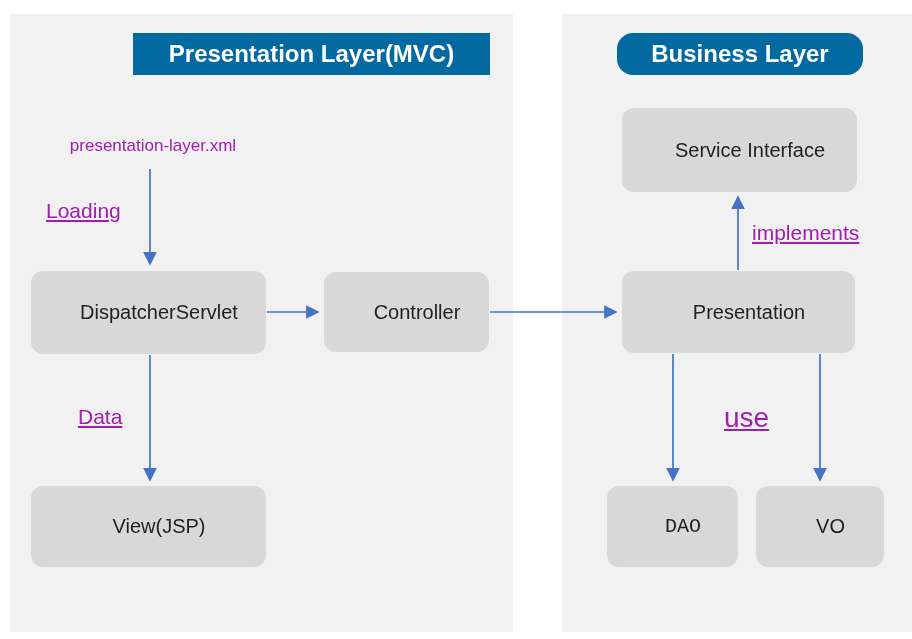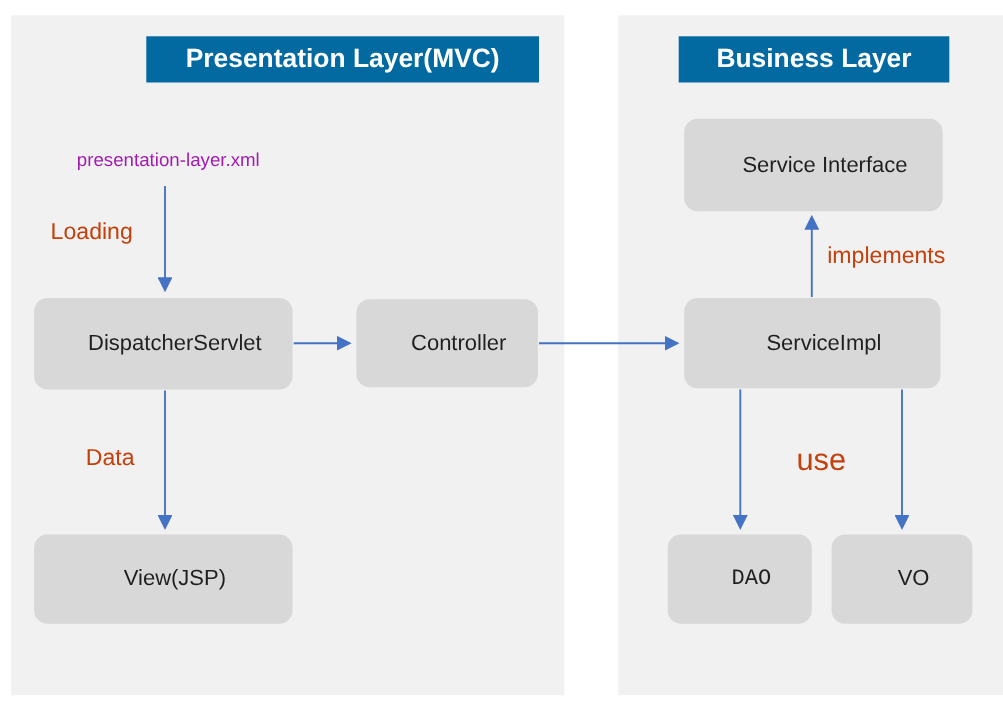--- a/index.html
+++ b/index.html
@@ -13,36 +13,36 @@
   .panel { position: absolute; background: #f1f1f2; }
   .panel-left  { left: 10px;  top: 14px; width: 503px; height: 618px; }
   .panel-right { left: 562px; top: 14px; width: 350px; height: 618px; }
 
   .layer-header {
     position: absolute; background: #0369a1; color: #ffffff;
     display: flex; align-items: center; justify-content: center;
     font-weight: bold; font-size: 24px; letter-spacing: 0px;
   }
   .hdr-presentation { left: 133px; top: 33px; width: 357px; height: 42px; }
-  .hdr-business    { left: 617px; top: 33px; width: 246px; height: 42px; }
+  .hdr-business    { left: 617px; top: 33px; width: 246px; height: 42px; border-radius: 16px; }
 
   .node {
     position: absolute; background: #d8d8d8; border-radius: 12px;
     display: flex; align-items: center; justify-content: center;
     color: #1f1f1f; font-size: 20px; padding-left: 21px;
   }
   .n-dispatcher { left: 31px;  top: 271px; width: 235px; height: 83px; }
   .n-controller { left: 324px; top: 272px; width: 165px; height: 80px; }
   .n-view       { left: 31px;  top: 486px; width: 235px; height: 81px; }
   .n-svc-if     { left: 622px; top: 108px; width: 235px; height: 84px; }
   .n-svc-impl   { left: 622px; top: 271px; width: 233px; height: 82px; }
   .n-dao        { left: 607px; top: 486px; width: 131px; height: 81px; font-family: Liberation Mono, monospace; }
   .n-vo         { left: 756px; top: 486px; width: 128px; height: 81px; }
 
-  .edge-label { position: absolute; color: #c2410c; font-size: 21px; white-space: nowrap; }
+  .edge-label { position: absolute; color: #a21caf; font-size: 21px; white-space: nowrap; text-decoration: underline; }
   .lbl-loading    { left: 46px;  top: 199px; }
   .lbl-data       { left: 78px;  top: 405px; }
   .lbl-implements { left: 752px; top: 221px; }
   .lbl-use        { left: 724px; top: 402px; font-size: 28px; }
 
   .config-label {
     position: absolute; left: 48px; top: 136px; width: 210px;
     text-align: center; color: #a21caf; font-size: 17px; white-space: nowrap;
   }
 
@@ -87,21 +87,21 @@
   <div class="node n-controller">
     <span>Controller</span>
   </div>
   <div class="node n-view">
     <span>View(JSP)</span>
   </div>
   <div class="node n-svc-if">
     <span>Service Interface</span>
   </div>
   <div class="node n-svc-impl">
-    <span>ServiceImpl</span>
+    <span>Presentation</span>
   </div>
   <div class="node n-dao">
     <span>DAO</span>
   </div>
   <div class="node n-vo">
     <span>VO</span>
   </div>
 
 </div>
 

